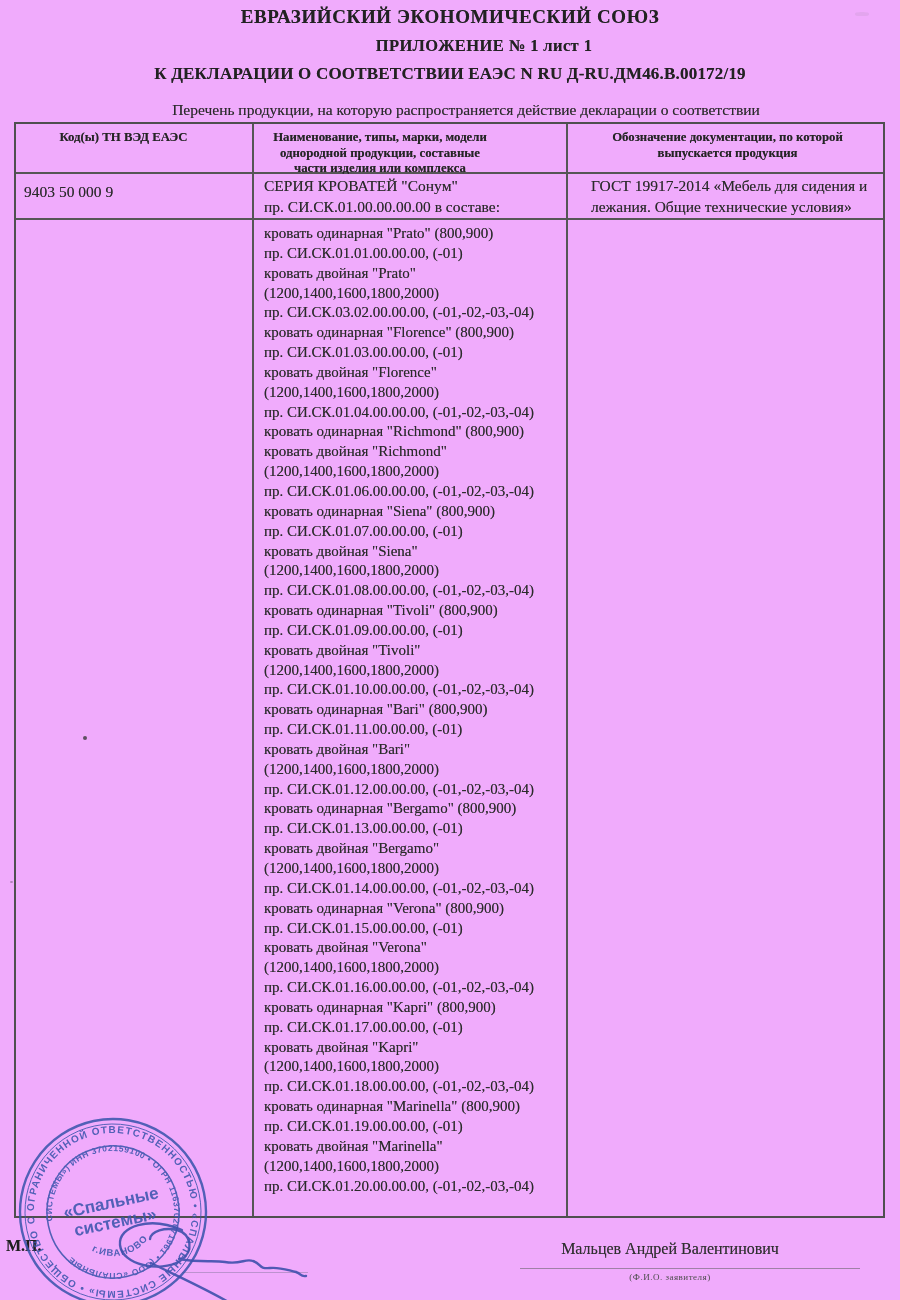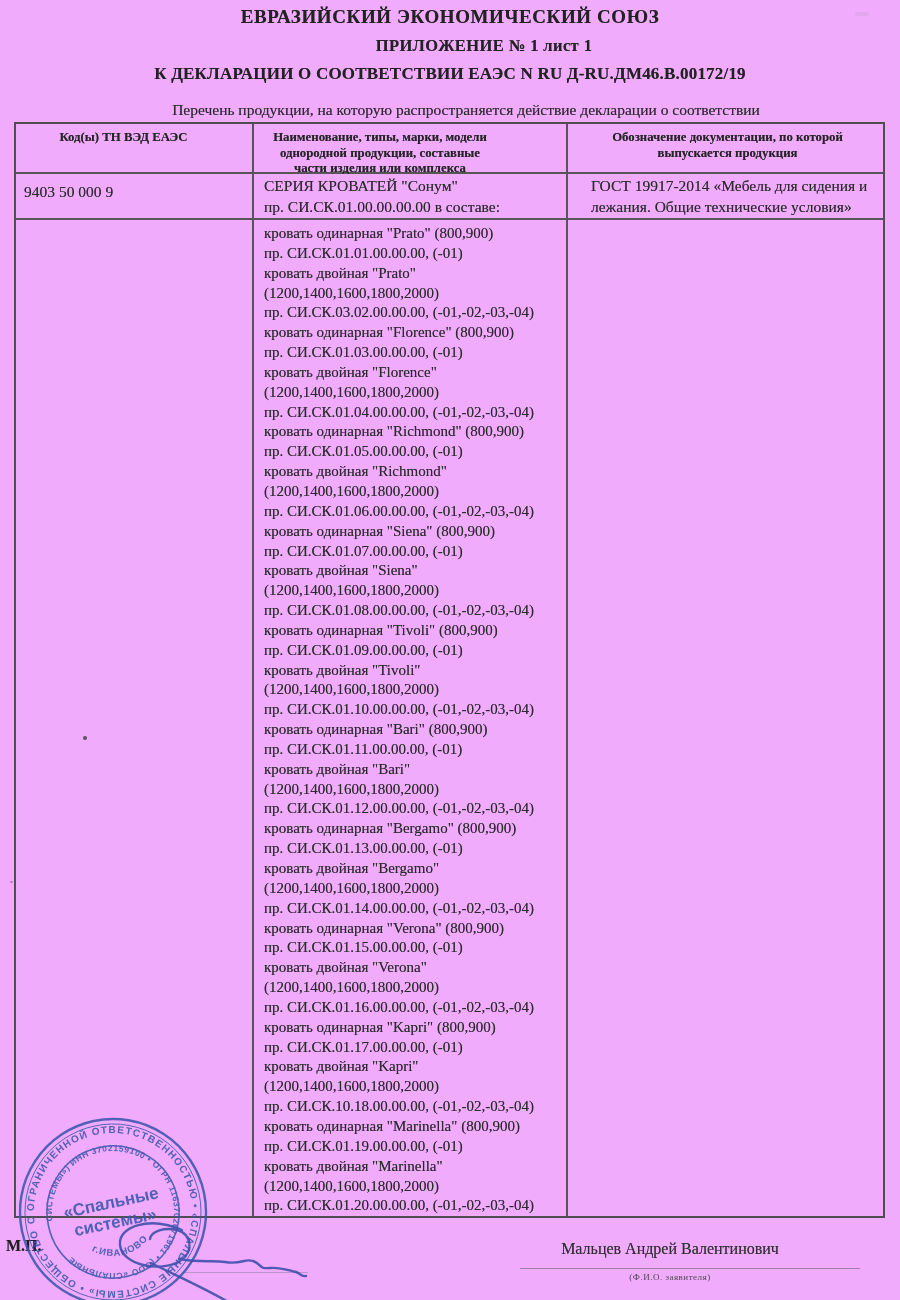--- a/index.html
+++ b/index.html
@@ -93,21 +93,20 @@
         <div class="product-line">пр. СИ.СК.01.01.00.00.00, (-01)</div>
         <div class="product-line">кровать двойная "Prato"</div>
         <div class="product-line">(1200,1400,1600,1800,2000)</div>
         <div class="product-line">пр. СИ.СК.03.02.00.00.00, (-01,-02,-03,-04)</div>
         <div class="product-line">кровать одинарная "Florence" (800,900)</div>
         <div class="product-line">пр. СИ.СК.01.03.00.00.00, (-01)</div>
         <div class="product-line">кровать двойная "Florence"</div>
         <div class="product-line">(1200,1400,1600,1800,2000)</div>
         <div class="product-line">пр. СИ.СК.01.04.00.00.00, (-01,-02,-03,-04)</div>
         <div class="product-line">кровать одинарная "Richmond" (800,900)</div>
-        <div class="product-line">пр. СИ.СК.01.05.00.00.00, (-01)</div>
         <div class="product-line">кровать двойная "Richmond"</div>
         <div class="product-line">(1200,1400,1600,1800,2000)</div>
         <div class="product-line">пр. СИ.СК.01.06.00.00.00, (-01,-02,-03,-04)</div>
         <div class="product-line">кровать одинарная "Siena" (800,900)</div>
         <div class="product-line">пр. СИ.СК.01.07.00.00.00, (-01)</div>
         <div class="product-line">кровать двойная "Siena"</div>
         <div class="product-line">(1200,1400,1600,1800,2000)</div>
         <div class="product-line">пр. СИ.СК.01.08.00.00.00, (-01,-02,-03,-04)</div>
         <div class="product-line">кровать одинарная "Tivoli" (800,900)</div>
         <div class="product-line">пр. СИ.СК.01.09.00.00.00, (-01)</div>
@@ -126,21 +125,21 @@
         <div class="product-line">пр. СИ.СК.01.14.00.00.00, (-01,-02,-03,-04)</div>
         <div class="product-line">кровать одинарная "Verona" (800,900)</div>
         <div class="product-line">пр. СИ.СК.01.15.00.00.00, (-01)</div>
         <div class="product-line">кровать двойная "Verona"</div>
         <div class="product-line">(1200,1400,1600,1800,2000)</div>
         <div class="product-line">пр. СИ.СК.01.16.00.00.00, (-01,-02,-03,-04)</div>
         <div class="product-line">кровать одинарная "Kapri" (800,900)</div>
         <div class="product-line">пр. СИ.СК.01.17.00.00.00, (-01)</div>
         <div class="product-line">кровать двойная "Kapri"</div>
         <div class="product-line">(1200,1400,1600,1800,2000)</div>
-        <div class="product-line">пр. СИ.СК.10.18.00.00.00, (-01,-02,-03,-04)</div>
+        <div class="product-line">пр. СИ.СК.01.18.00.00.00, (-01,-02,-03,-04)</div>
         <div class="product-line">кровать одинарная "Marinella" (800,900)</div>
         <div class="product-line">пр. СИ.СК.01.19.00.00.00, (-01)</div>
         <div class="product-line">кровать двойная "Marinella"</div>
         <div class="product-line">(1200,1400,1600,1800,2000)</div>
         <div class="product-line">пр. СИ.СК.01.20.00.00.00, (-01,-02,-03,-04)</div>
       </div>
   </div>
 
   <div class="mp-label scan-text">М.П.</div>
 

